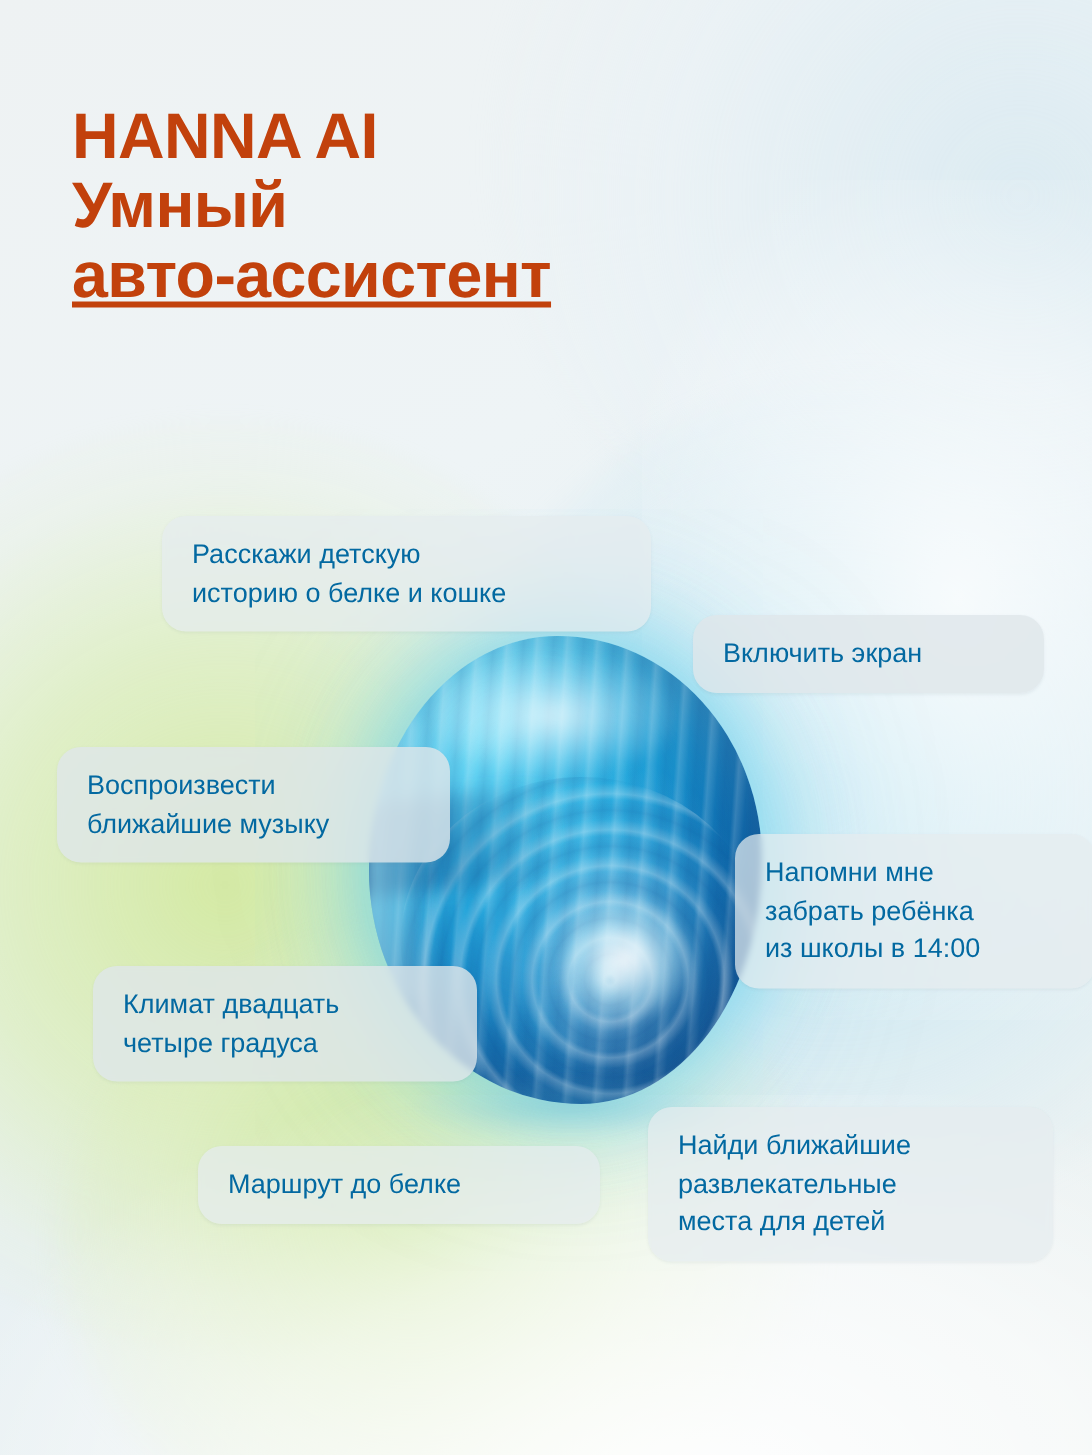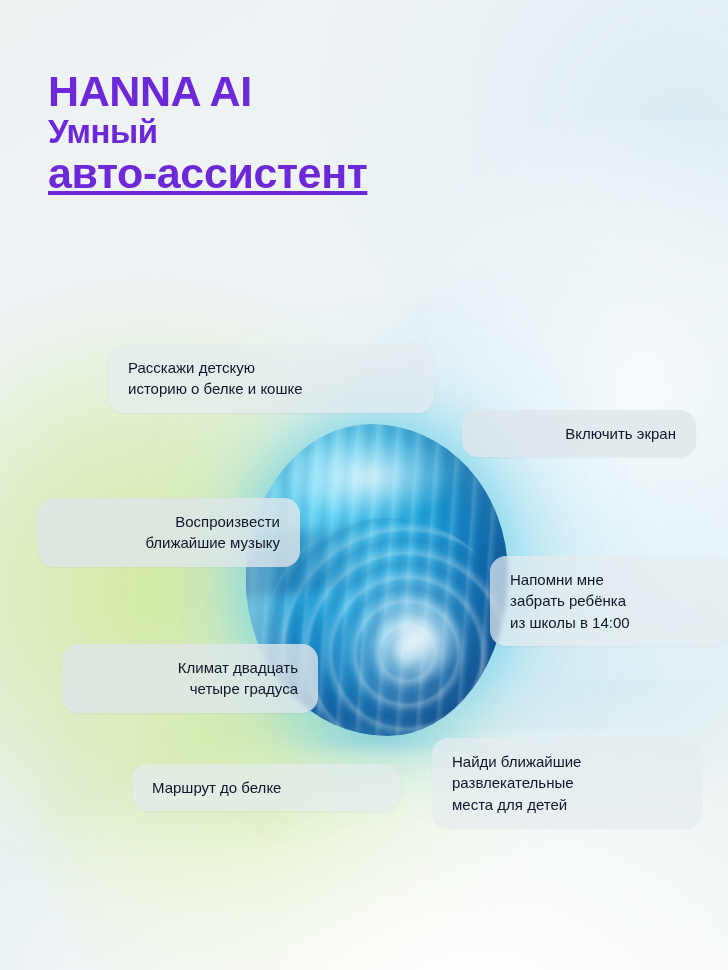--- a/index.html
+++ b/index.html
@@ -85,28 +85,28 @@
   }
 
   
   .headline {
     position: absolute;
     left: 48px;
     top: 68px;
     z-index: 6;
   }
   .headline .line {
-    color: #6d28d9;
+    color: #c2410c;
     font-weight: bold;
     letter-spacing: -0.4px;
     line-height: 1.08;
     white-space: nowrap;
   }
   .headline .l1 { font-size: 43px; }
-  .headline .l2 { font-size: 33px; }
+  .headline .l2 { font-size: 43px; }
   .headline .l3 { font-size: 43px; text-decoration: underline; }
 
   
   .orb-wrap {
     position: absolute;
     left: 246px;
     top: 424px;
     width: 262px;
     height: 312px;
     z-index: 3;
@@ -214,32 +214,32 @@
     height: 36px;
     border-radius: 50%;
     background: radial-gradient(ellipse at 50% 50%, rgba(70,170,210,0.28) 0%, rgba(120,200,225,0.12) 50%, rgba(255,255,255,0) 80%);
     filter: blur(5px);
   }
 
   
   .bubble {
     position: absolute;
     z-index: 5;
-    color: #0f172a;
-    font-size: 15px;
+    color: #0369a1;
+    font-size: 18px;
     line-height: 1.42;
     border-radius: 16px;
     padding: 13px 20px;
     background: rgba(226,233,237,0.78);
     backdrop-filter: blur(2px);
     box-shadow: 0 1px 2px rgba(120,140,150,0.10);
     white-space: pre-line;
   }
   .bubble.light { background: rgba(228,235,238,0.72); }
-  .bubble.dim { background: rgba(222,230,234,0.80); text-align: right; }
+  .bubble.dim { background: rgba(222,230,234,0.80); }
 
   .b-story   { left: 108px; top: 344px;  width: 286px; }
   .b-screen  { left: 462px; top: 410px;  width: 194px; }
   .b-music   { left: 38px;  top: 498px;  width: 222px; }
   .b-remind  { left: 490px; top: 556px;  width: 200px; }
   .b-climate { left: 62px;  top: 644px;  width: 216px; }
   .b-route   { left: 132px; top: 764px;  width: 228px; }
   .b-places  { left: 432px; top: 738px;  width: 230px; }
 
 </style>

